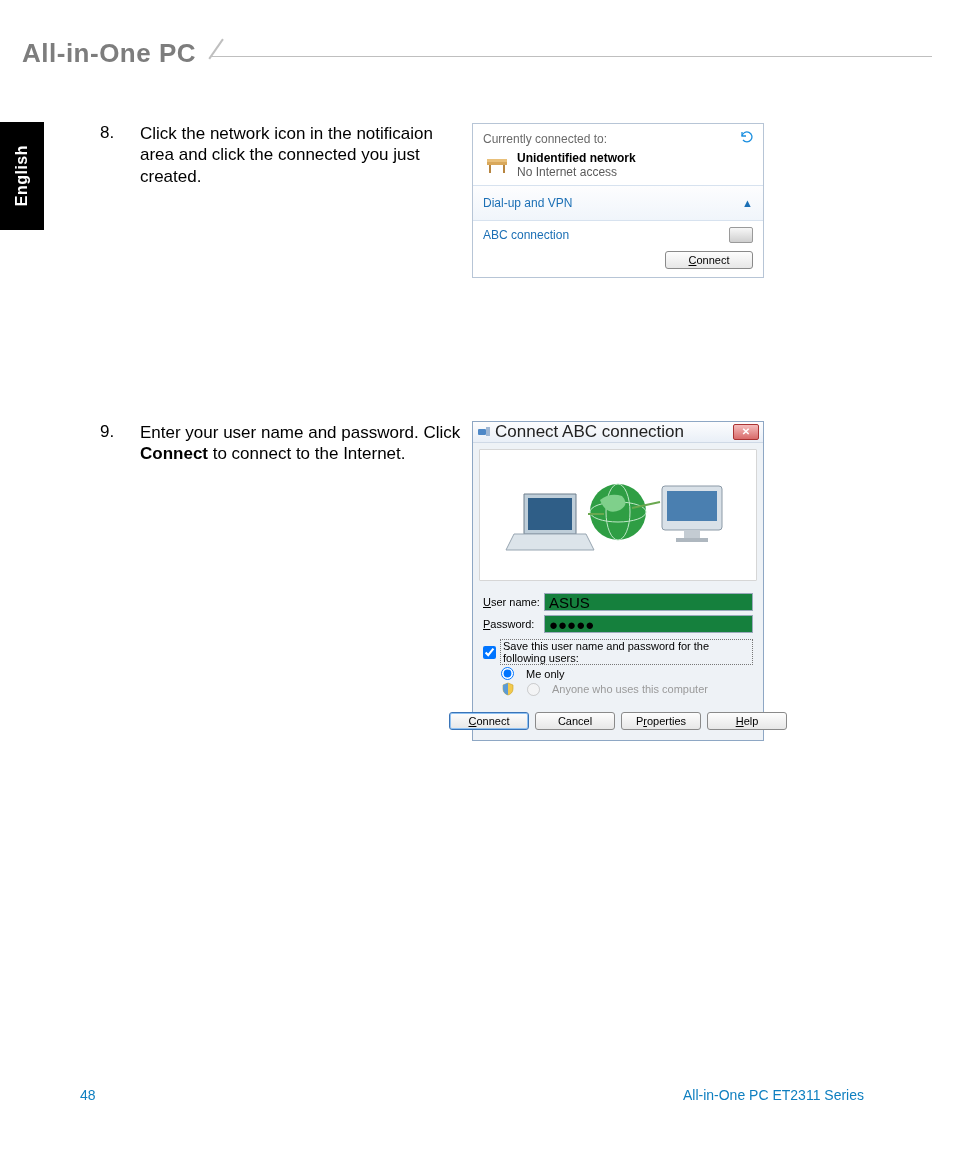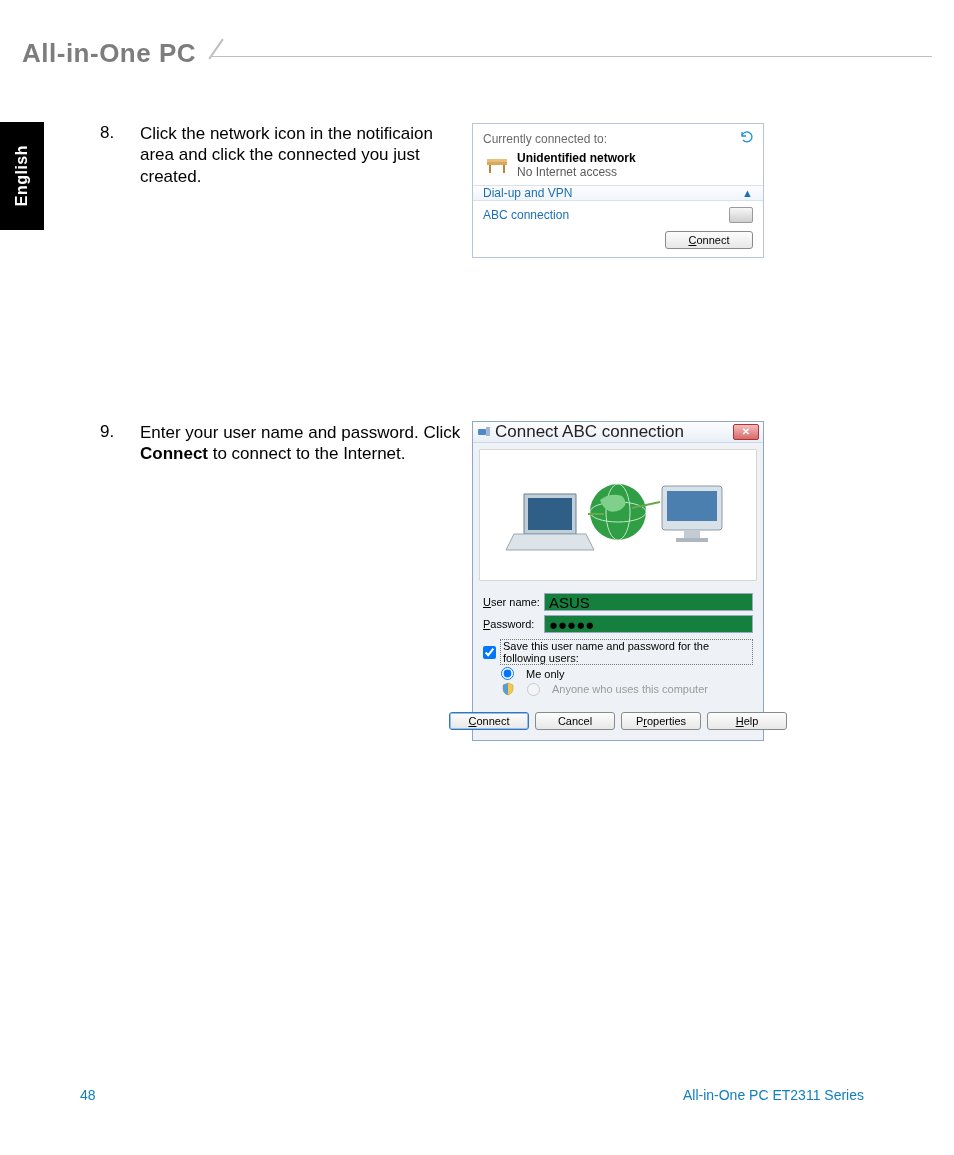--- a/index.html
+++ b/index.html
@@ -20,21 +20,21 @@
   .txt b{font-weight:700;}
   
   .sc1{position:absolute;left:472px;top:123px;width:290px;border:1px solid #b7c5d6;background:#fff;font-family:"Segoe UI",Tahoma,sans-serif;font-size:12px;}
   .sc1 .sec{padding:6px 10px;}
   .sc1 .hdrRow{display:flex;align-items:center;justify-content:space-between;color:#6a6a6a;}
   .sc1 .refresh{color:#1b6fb5;}
   .sc1 .netRow{display:flex;align-items:center;margin-top:4px;}
   .sc1 .bench{width:28px;height:22px;margin-right:6px;display:flex;align-items:flex-end;justify-content:center;}
   .sc1 .netName{font-weight:700;color:#000;}
   .sc1 .netSub{color:#5a5a5a;}
-  .sc1 .band{border-top:1px solid #d7e2ef;background:linear-gradient(#fdfdfe,#f0f5fb);padding:0 10px;color:#1b6fb5;display:flex;justify-content:space-between;align-items:center;}
+  .sc1 .band{border-top:1px solid #d7e2ef;background:linear-gradient(#fdfdfe,#f0f5fb);padding:10px 10px;color:#1b6fb5;display:flex;justify-content:space-between;align-items:center;}
   .sc1 .band .chev{color:#1b6fb5;font-size:11px;}
   .sc1 .conn{border-top:1px solid #d7e2ef;padding:6px 10px 8px;background:#fff;}
   .sc1 .connTop{display:flex;justify-content:space-between;align-items:center;color:#1b6fb5;}
   .sc1 .modem{width:22px;height:14px;background:linear-gradient(#f7f7f7,#cfcfcf);border:1px solid #9a9a9a;border-radius:2px;}
   .sc1 .btnRow{margin-top:8px;text-align:right;}
   .winbtn{display:inline-block;min-width:66px;padding:2px 10px;font-size:11px;color:#000;background:linear-gradient(#fdfdfd,#e7e7e7);border:1px solid #8a8a8a;border-radius:3px;text-align:center;}
   .winbtn .ul{text-decoration:underline;}
   
   .sc2{position:absolute;left:472px;top:421px;width:290px;border:1px solid #8ea7c4;background:#eef2f6;font-family:Tahoma,"Segoe UI",sans-serif;font-size:11px;}
   .sc2 .titlebar{height:20px;background:linear-gradient(#fdfdfe,#e9eff7);border-bottom:1px solid #cfd9e6;display:flex;align-items:center;padding:0 4px;color:#222;}

